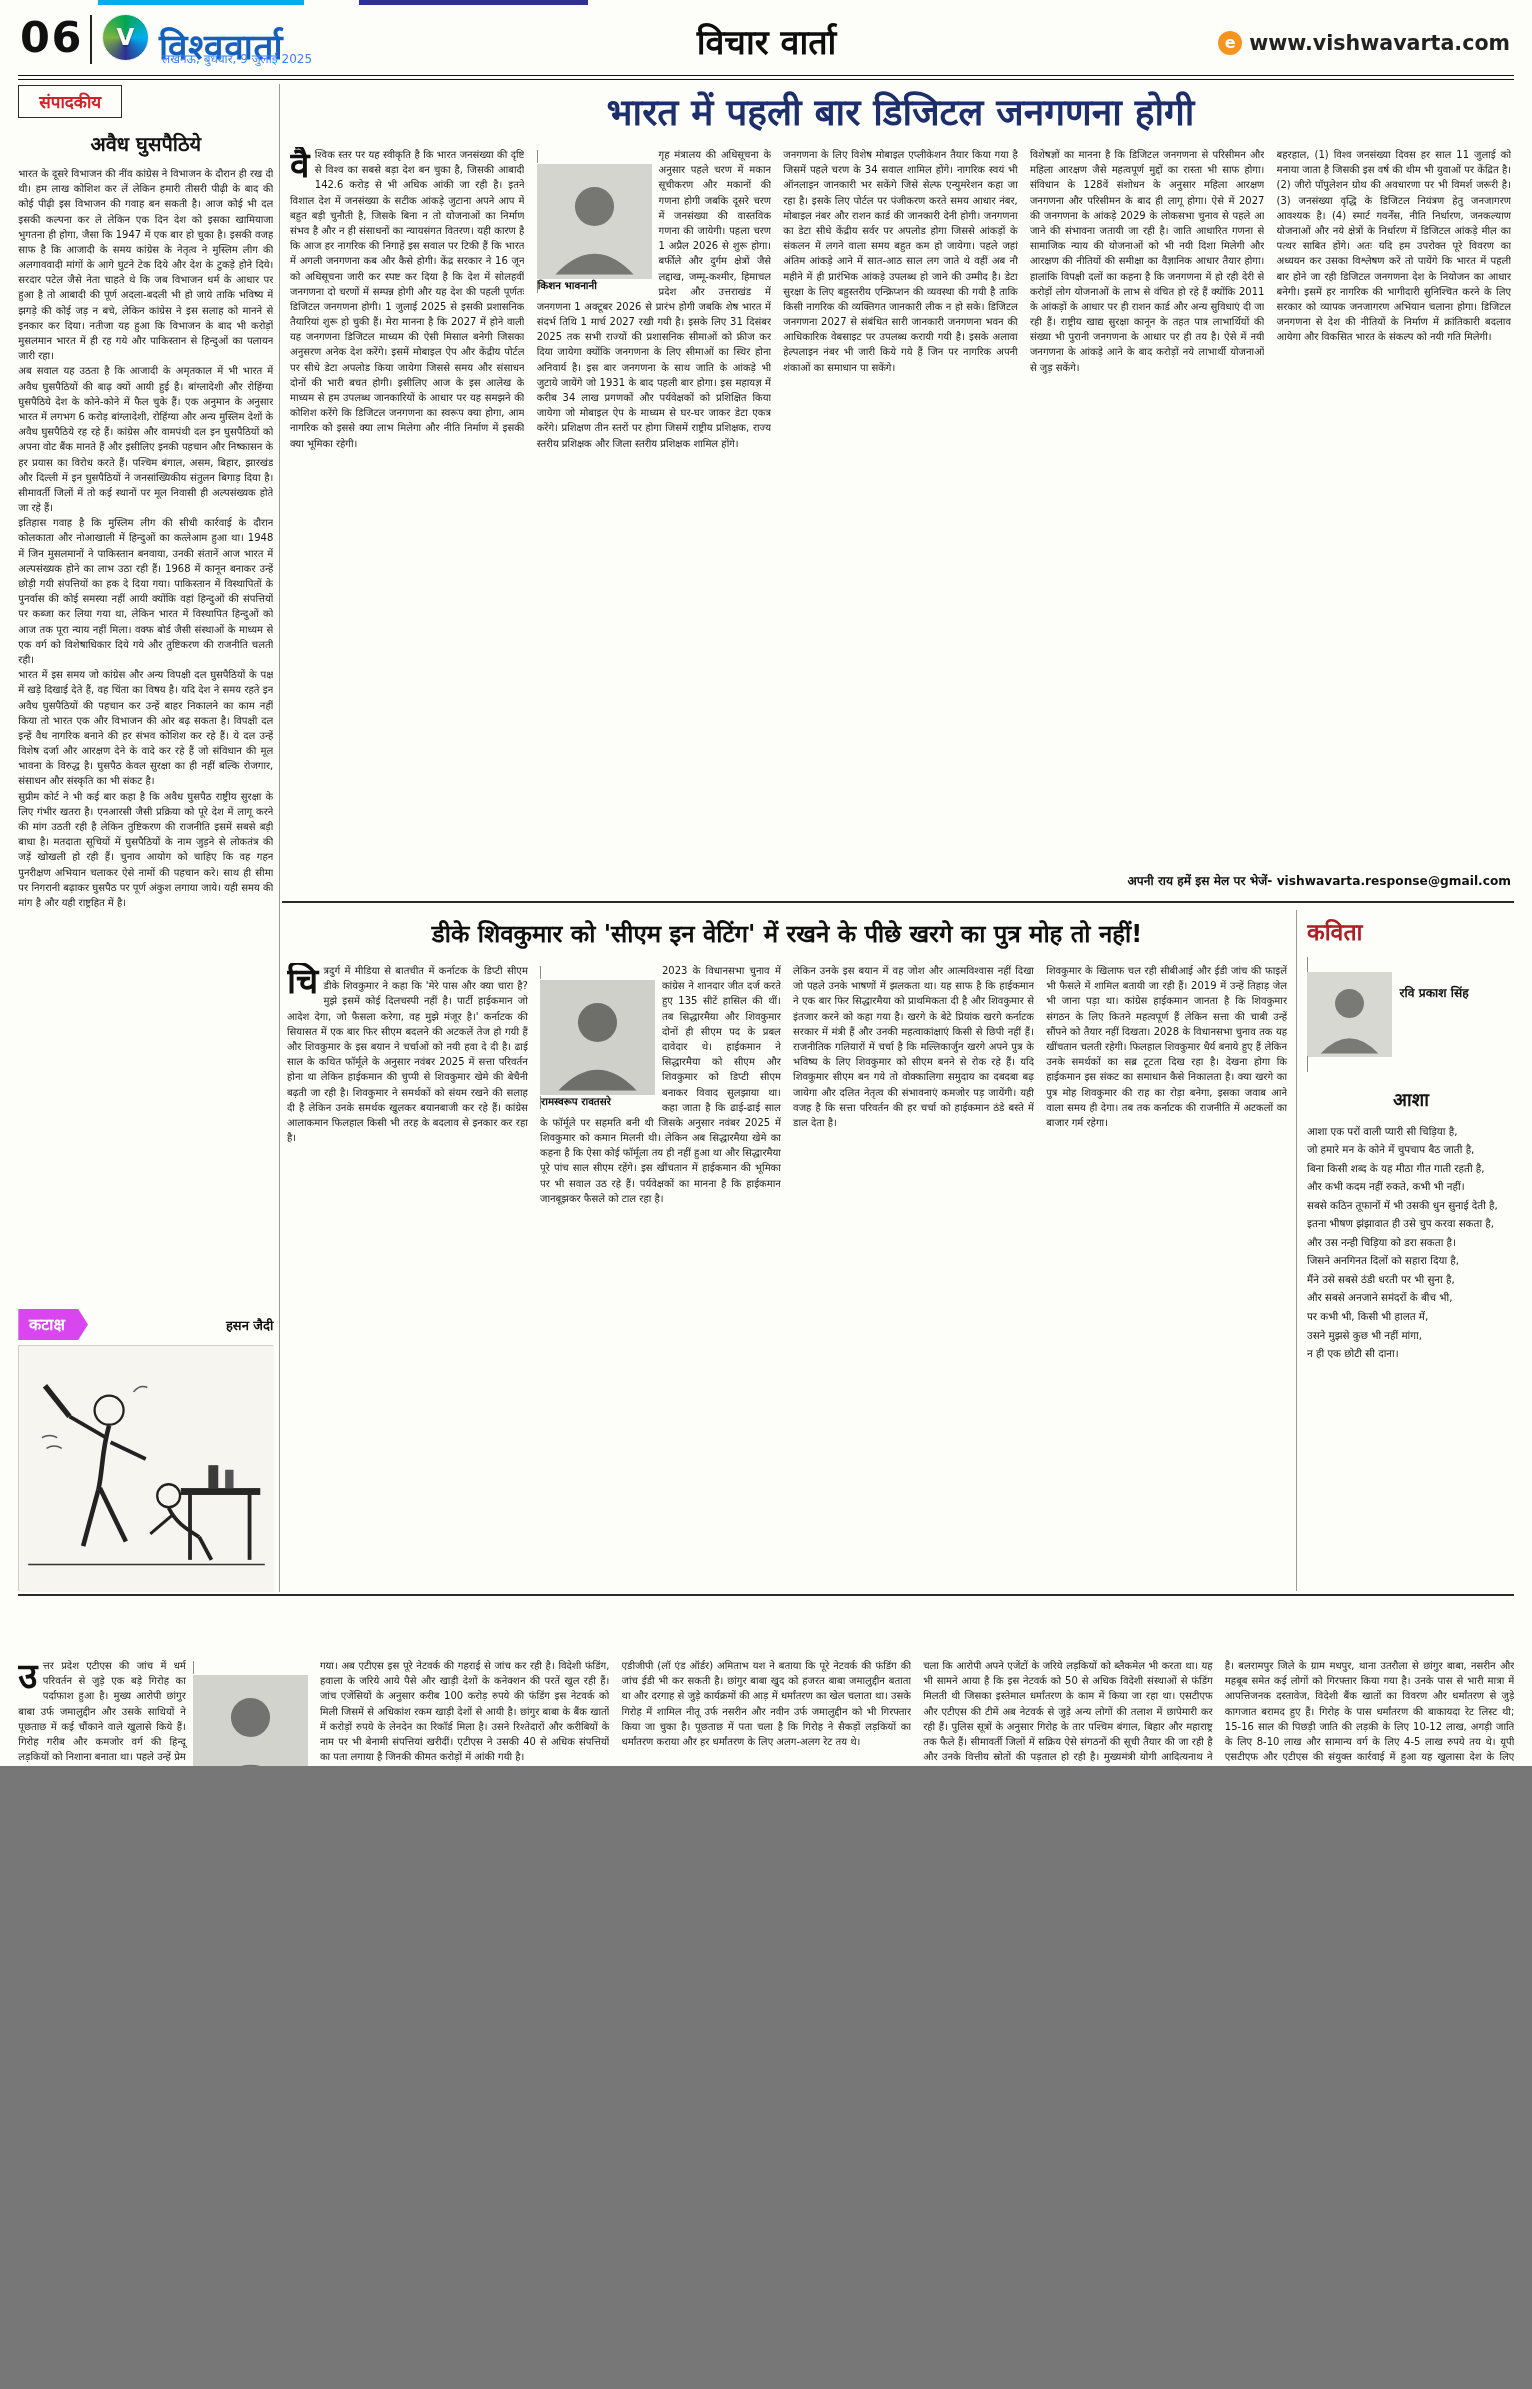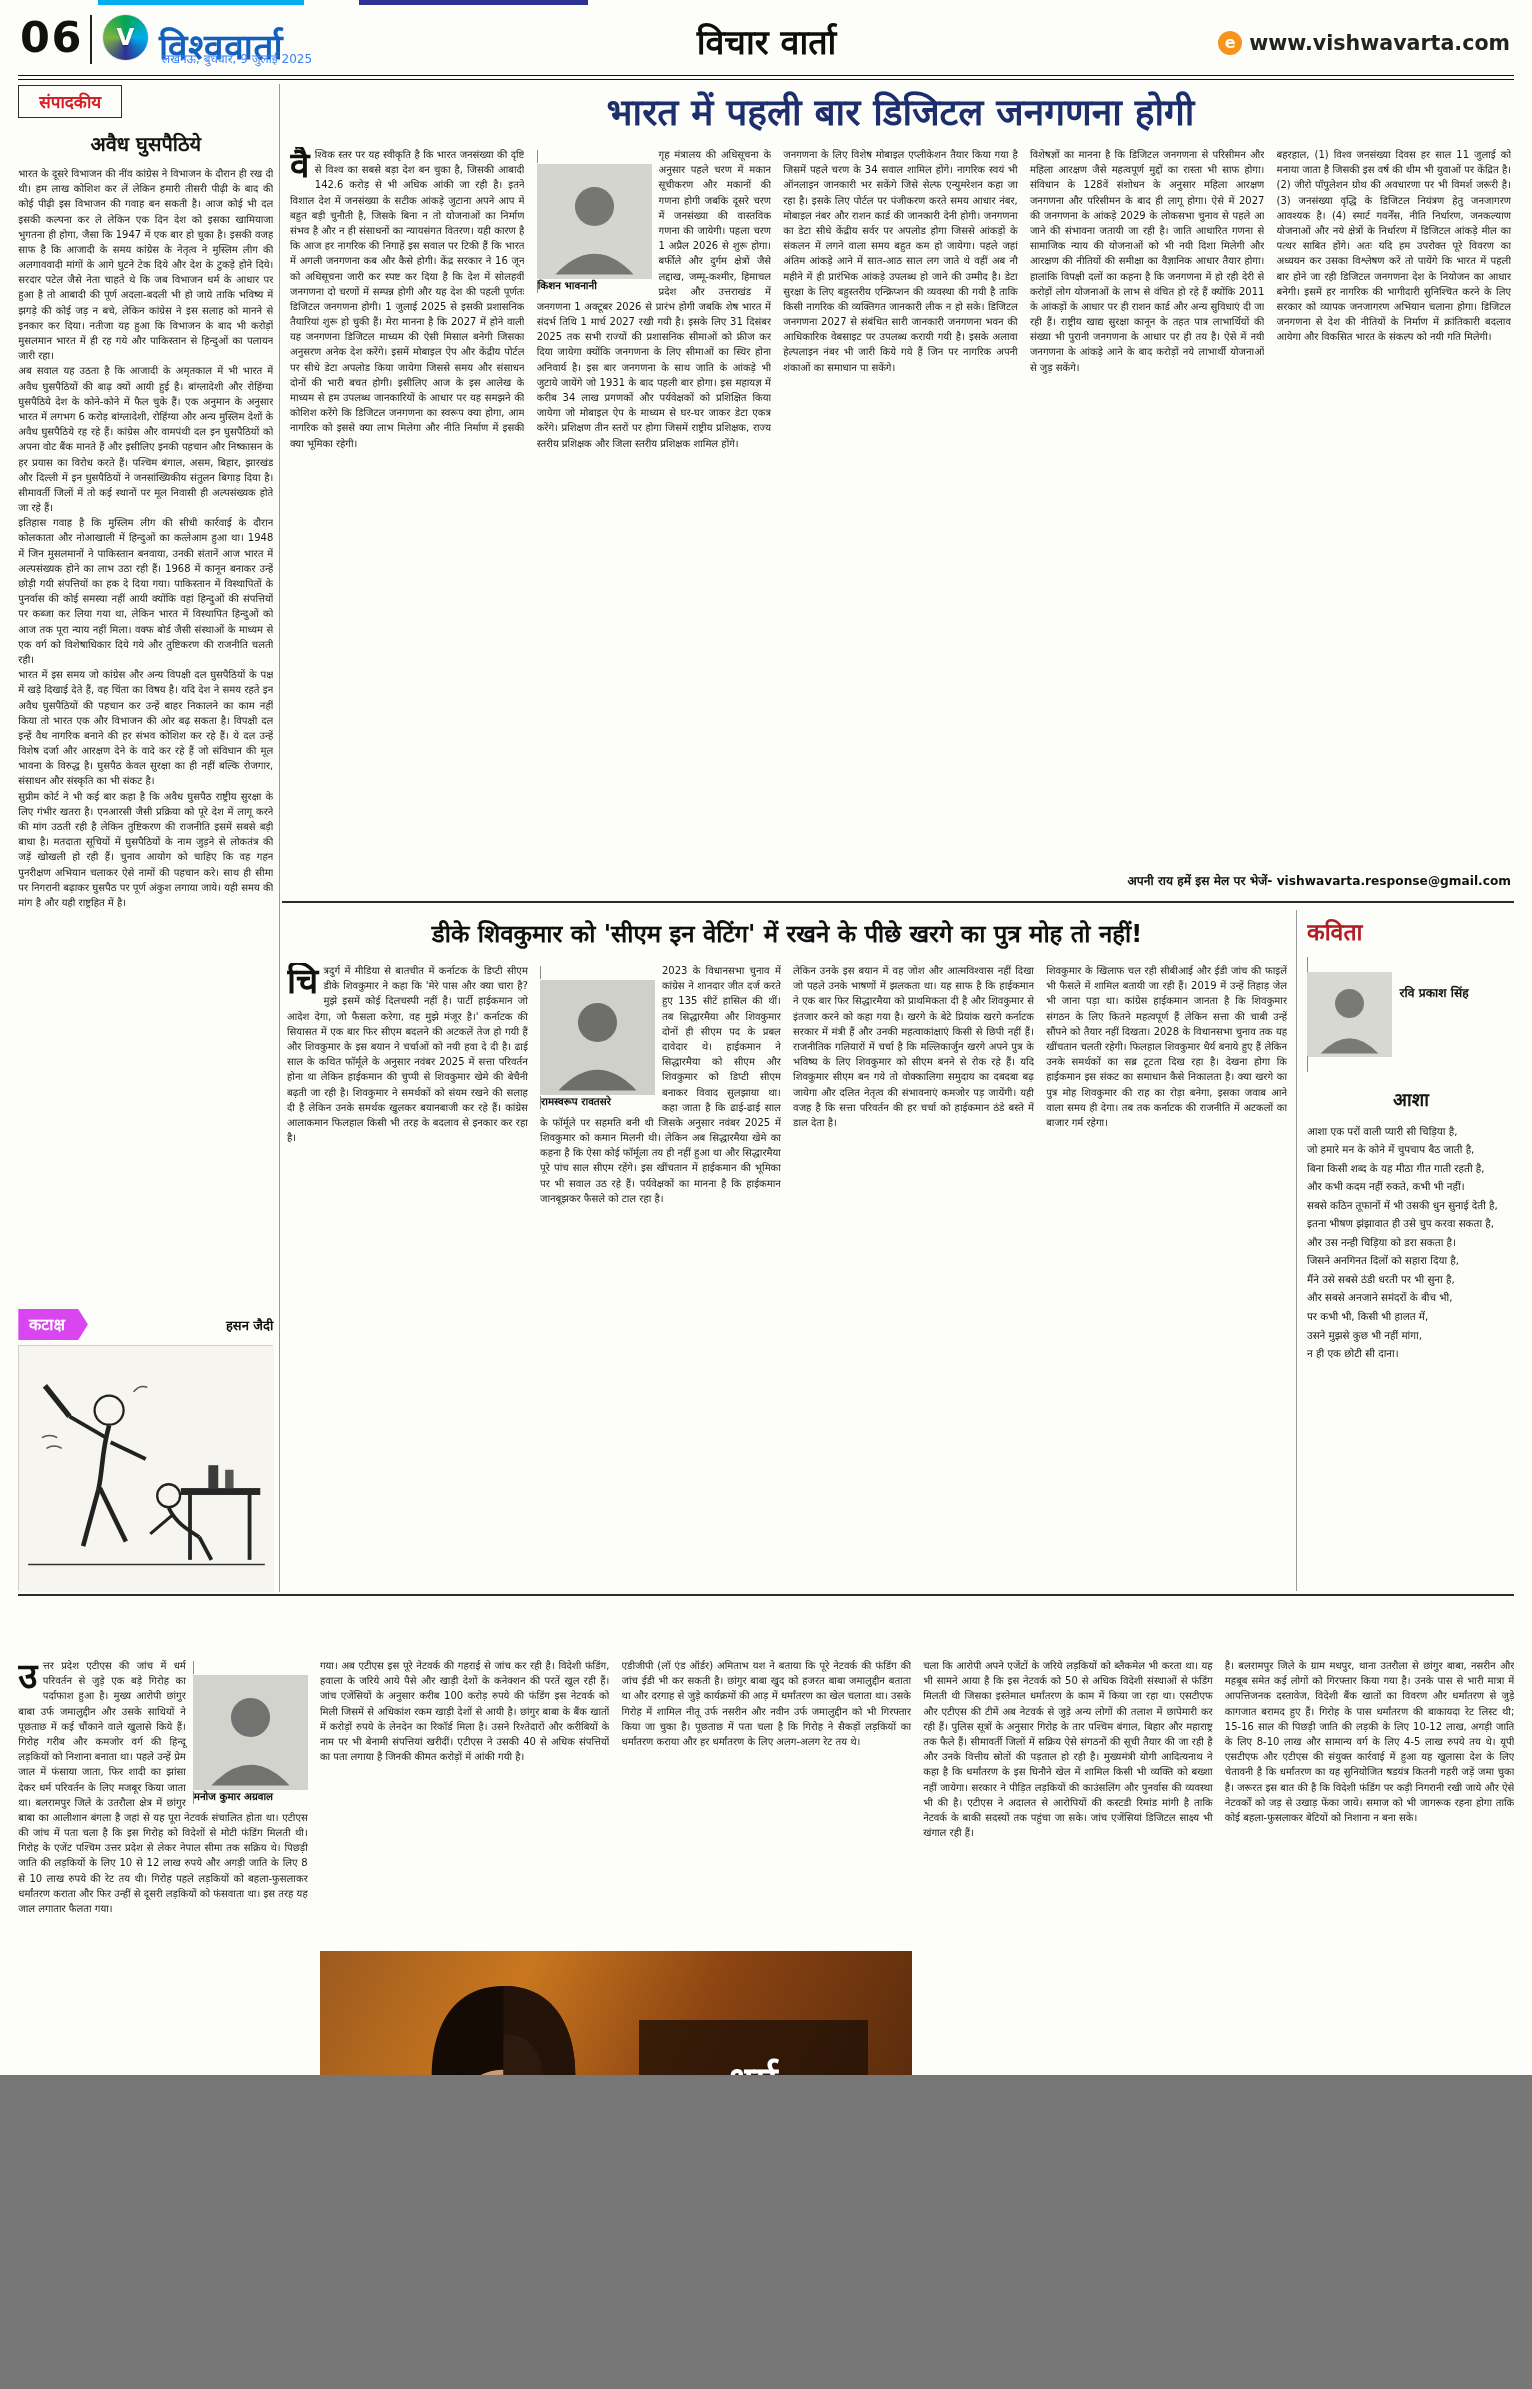--- a/index.html
+++ b/index.html
@@ -1,17 +1,17 @@
 <!DOCTYPE html>
 <html lang="hi" style="font-size:12.2px"><head>
 <meta charset="utf-8">
 <style>
   * { margin:0; padding:0; box-sizing:border-box; }
   body { margin:0; background:#777; font-family:"DejaVu Sans", sans-serif; }
-  .page { position:relative; width:1533px; height:2075px; background:#fdfdfa; color:#151515; overflow:hidden; }
+  .page { position:relative; width:1533px; height:1766px; background:#fdfdfa; color:#151515; overflow:hidden; }
 
   
   .top-strip { position:absolute; top:0; left:0; width:100%; height:5.3px; }
   .seg { position:absolute; top:0; height:5.3px; }
 
   
   .page-num { position:absolute; left:20px; top:12.2px; font-size:43px; font-weight:700; letter-spacing:1.5px; color:#111; }
   .num-rule { position:absolute; left:90px; top:15.3px; width:1.5px; height:49px; background:#222; }
   .logo { position:absolute; left:102px; top:13.7px; width:47px; height:47px; border-radius:50%;
           background: conic-gradient(#00a651,#00aeef,#2e3192,#7cb342,#00a651);

